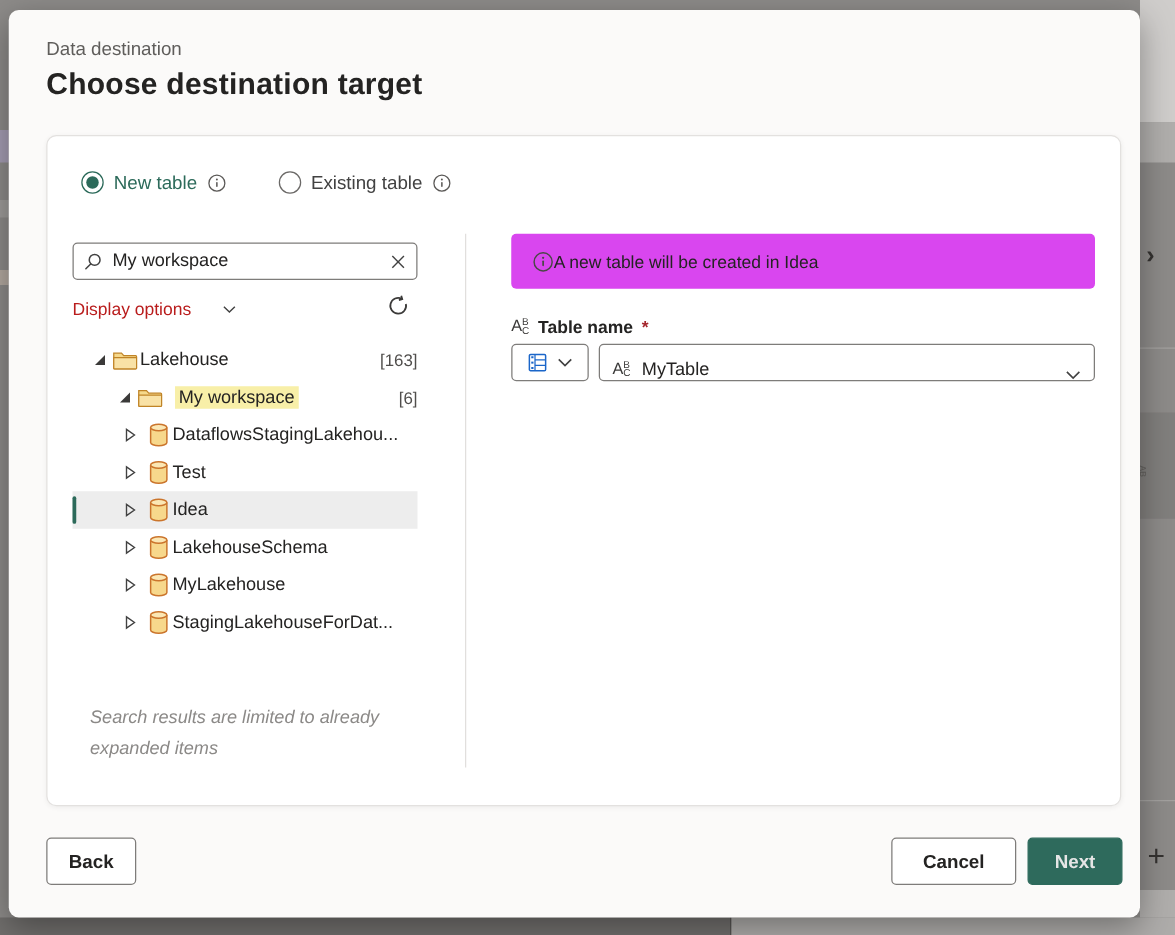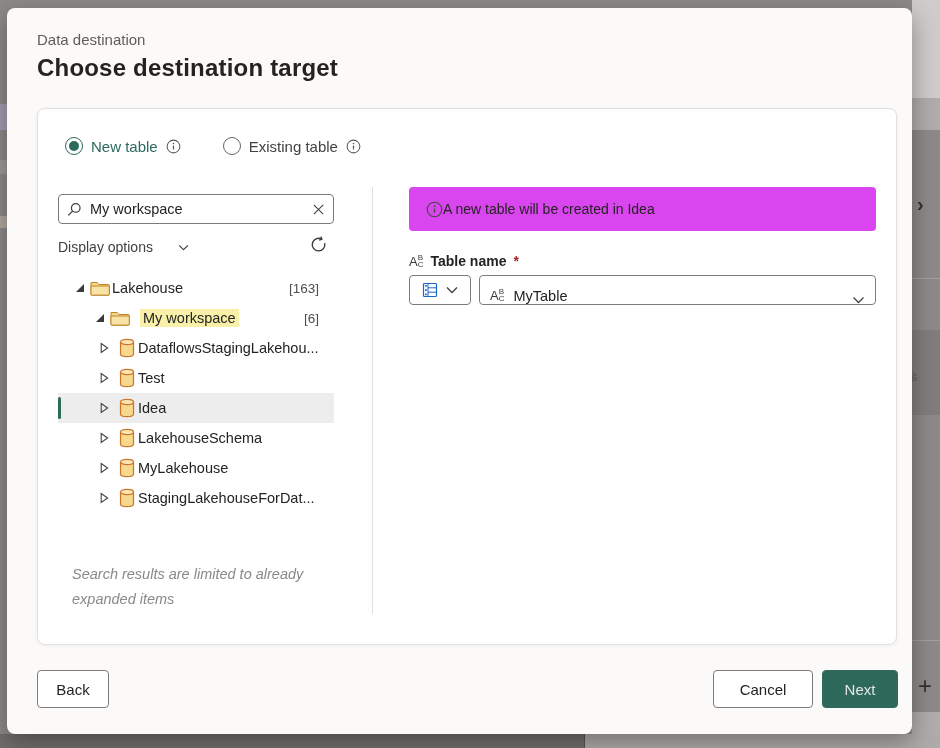--- a/index.html
+++ b/index.html
@@ -54,37 +54,37 @@
   .radio-lbl.sel   { color:#2c6a5a; }
   .radio-lbl.unsel { color:#424242; }
 
   
   .searchbox {
     position:absolute; left:20px; top:85px; width:276px; height:30px;
     border:1px solid #7e7c7a; border-radius:4px; background:#fff;
     display:flex; align-items:center; padding:0 8px; gap:8px;
   }
   .searchbox .val { flex:1; font-size:14.5px; color:#242322; }
-  .display-options { position:absolute; left:20px; top:130px; display:flex; align-items:center; gap:25px; font-size:14px; color:#404040; cursor:pointer; }
+  .display-options { position:absolute; left:20px; top:130px; display:flex; align-items:center; gap:25px; font-size:14px; color:#b91c1c; cursor:pointer; }
   .refresh-btn { position:absolute; left:269px; top:124px; width:24px; height:24px; display:flex; align-items:center; justify-content:center; cursor:pointer; }
 
   
   .tree-row { position:absolute; left:20px; width:276px; height:30px; display:flex; align-items:center; font-size:14.5px; color:#242322; cursor:pointer; }
   .r0{top:164px} .r1{top:194px} .r2{top:224px} .r3{top:254px}
   .r4{top:284px} .r5{top:314px} .r6{top:344px} .r7{top:374px}
   .tree-row.selected { background:#ededed; }
   .sel-bar { position:absolute; left:0; top:4px; bottom:4px; width:3px; border-radius:2px; background:#2c6a5a; }
   .caret-exp { width:0; height:0; border-left:8px solid transparent; border-bottom:8px solid #3b3a39; flex:none; }
   .caret-col { flex:none; display:flex; }
   .lvl0 .c-ind{margin-left:18px} .lvl1 .c-ind{margin-left:38px} .lvl2 .c-ind{margin-left:42px}
   .t-icon { flex:none; display:flex; margin-left:6px; }
   .lvl2 .t-icon { margin-left:9px; }
   .t-lbl { margin-left:2px; white-space:nowrap; }
   .t-lbl.hl { background:#f8efa8; padding:1px 3px; margin-left:10px; }
-  .t-count { margin-left:auto; margin-right:15px; font-size:13.5px; color:#504e4c; }
+  .t-count { margin-left:auto; margin-right:0; font-size:13.5px; color:#504e4c; }
   .tree-note { position:absolute; left:34px; top:453px; width:242px; font-size:14.5px; font-style:italic; color:#8b8987; line-height:25px; }
   .v-divider { position:absolute; left:334px; top:78px; width:1px; height:427px; background:#e1dfdd; }
 
   
   .banner {
     position:absolute; left:371px; top:78px; width:467px; height:44px;
     background:#d946ef; border-radius:4px; display:flex; align-items:center; gap:0; padding-left:17px;
   }
   .banner-text { font-size:14px; color:#242322; }
   .field-label-row { position:absolute; left:371px; top:143px; display:flex; align-items:center; gap:7px; }
@@ -106,21 +106,21 @@
   .abc { display:inline-flex; align-items:center; color:#3b3a39; }
   .abc .a::before { content:"A"; font-size:13px; line-height:13px; }
   .abc .bc { display:flex; flex-direction:column; font-size:8px; line-height:7.5px; }
   .abc .b::before { content:"B"; }
   .abc .c::before { content:"C"; }
 
   
   .btn {
     position:absolute; top:662px; height:38px; border-radius:4px;
     display:flex; align-items:center; justify-content:center;
-    font-size:15px; font-weight:normal; cursor:pointer;
+    font-size:15px; font-weight:bold; cursor:pointer;
   }
   .btn.secondary { background:#fff; border:1px solid #7e7c7a; color:#242322; }
   .btn-back   { left:30px;  width:72px; }
   .btn-cancel { left:706px; width:100px; }
   .btn-next   { left:815px; width:76px; background:#2e6a5c; border:1px solid #2e6a5c; color:#e5e5e5; }
 
   svg { display:block; }
 </style>
 </head>
 <body>

